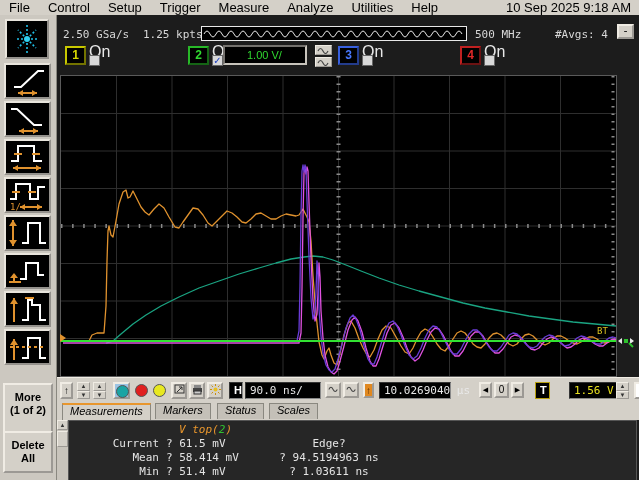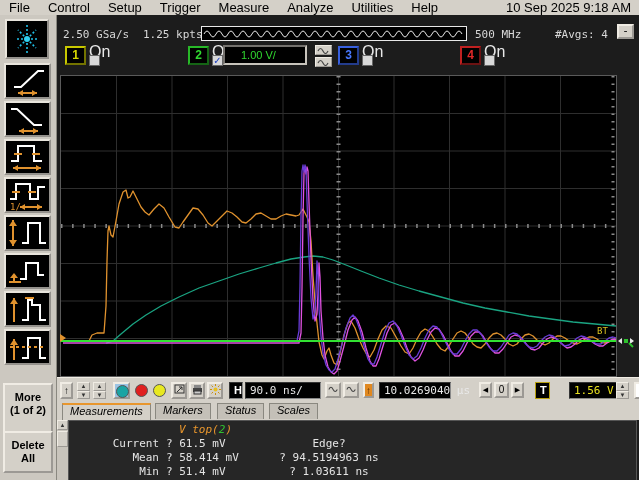--- a/index.html
+++ b/index.html
@@ -23,21 +23,21 @@
   .mono { font-family:"DejaVu Sans Mono","Liberation Mono",monospace; }
   #statusrow { position:absolute; left:0; top:11px; width:582px; height:18px; color:#d8d8d8; font-size:11px; }
   #statusrow span { position:absolute; top:2px; }
   .stripbox { position:absolute; left:144px; top:0px; width:266px; height:15px; background:#000; border:1px solid #e8e8e8; }
   .minbtn { position:absolute; right:5px; top:-2px; width:17px; height:15px; background:#d4d0c8; border:2px outset #f0ece4; font-size:11px; line-height:10px; text-align:center; color:#000; }
 
   
   .chbtn { position:absolute; top:31px; width:21px; height:19px; background:#000; border:2px outset #d8d4cc; font-size:12px; font-weight:bold; text-align:center; line-height:15px; }
   .onlab { position:absolute; top:28px; color:#e8e8e8; font-size:16px; }
   .chk { position:absolute; top:40px; width:11px; height:11px; background:#d8d8d8; border:1px solid #666; font-size:10px; line-height:10px; text-align:center; color:#2040c0; }
-  .scalefield { position:absolute; left:166px; top:30px; width:84px; height:20px; background:#000; border:2px inset #c8c4bc; color:#30d830; font-size:11px; line-height:16px; padding-left:16px; }
+  .scalefield { position:absolute; left:166px; top:30px; width:84px; height:20px; background:#000; border:2px inset #c8c4bc; color:#30d830; font-size:11px; line-height:16px; padding-left:22px; }
   .sinebtn { position:absolute; width:17px; height:10px; background:#d4d0c8; border:1px outset #f0ece4; }
   .sinebtn svg { display:block; margin:1px auto 0; }
 
   
   #scope { position:absolute; left:3px; top:60px; width:557px; height:302px; background:#000; border:1px solid #5a5a5a; }
   #gnd-marker { position:absolute; left:-1px; top:258px; width:0; height:0; border-left:6px solid #e0922e; border-top:4px solid transparent; border-bottom:4px solid transparent; }
   #bt-label { position:absolute; left:536px; top:250px; color:#d8c020; font-size:9px; }
   #cursor-marker { position:absolute; left:560px; top:320px; }
 
   

